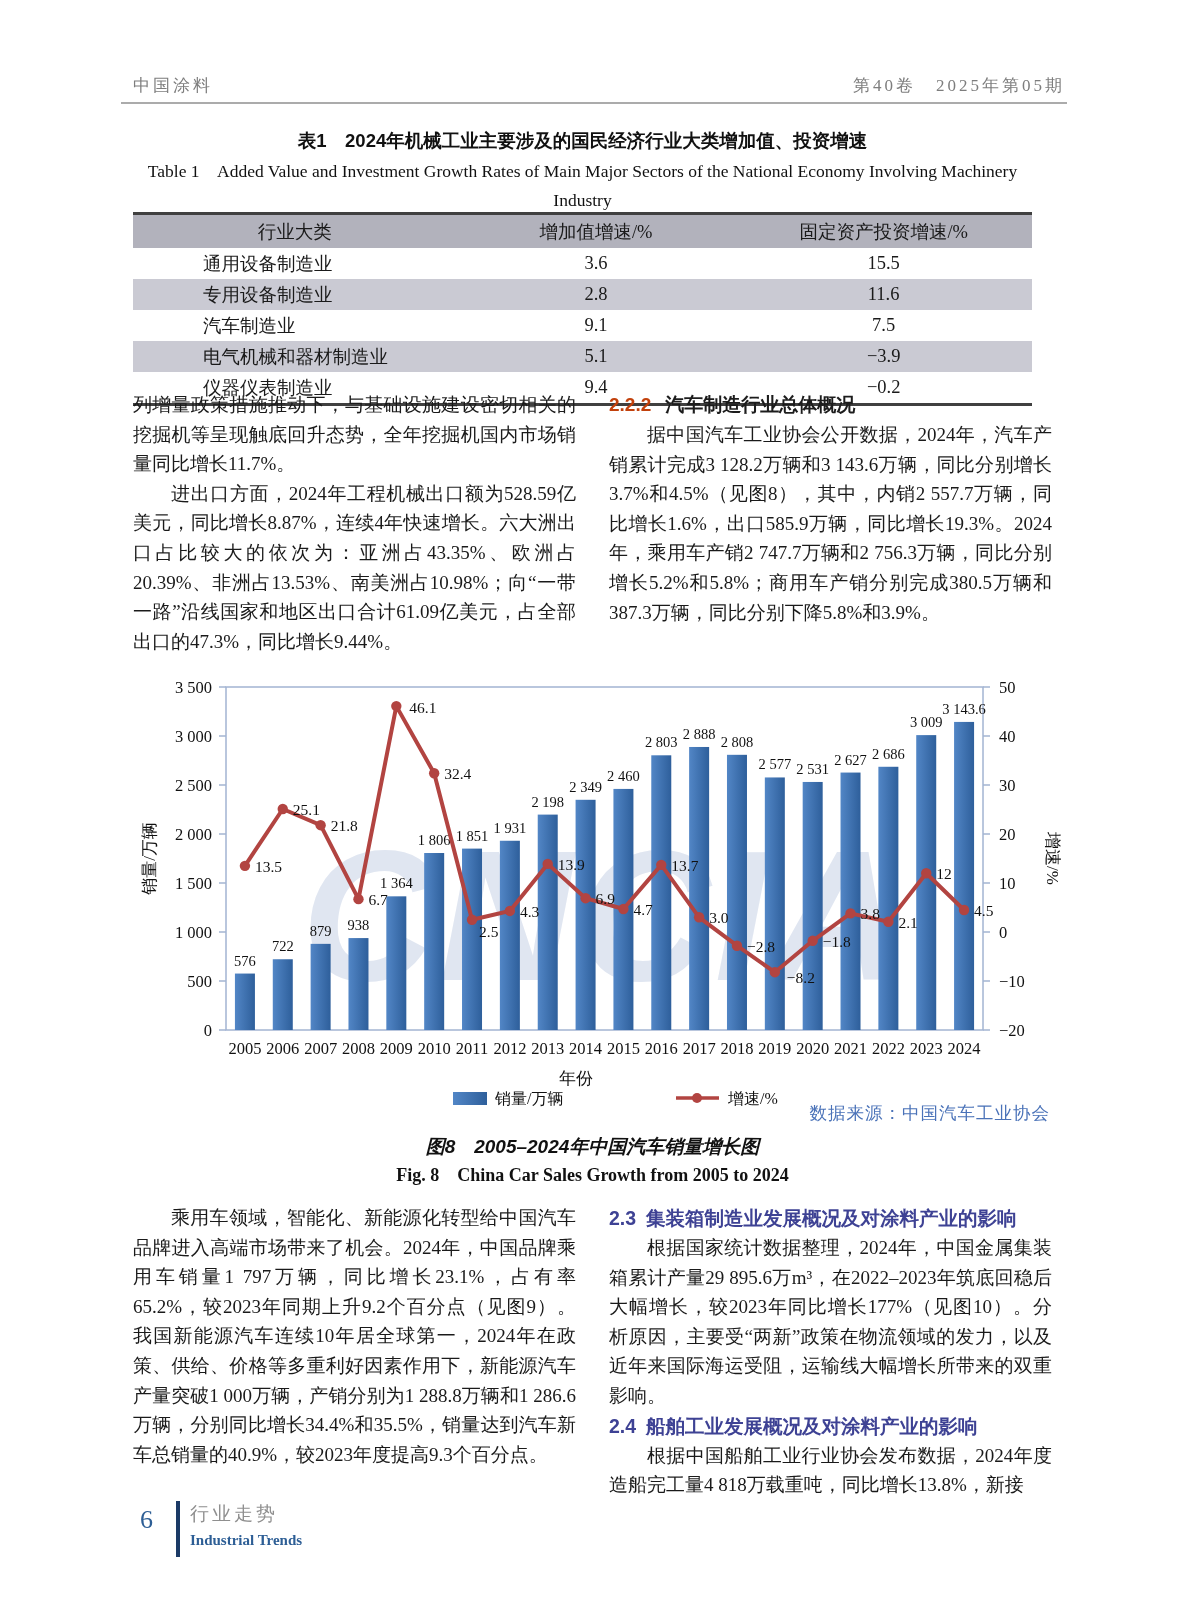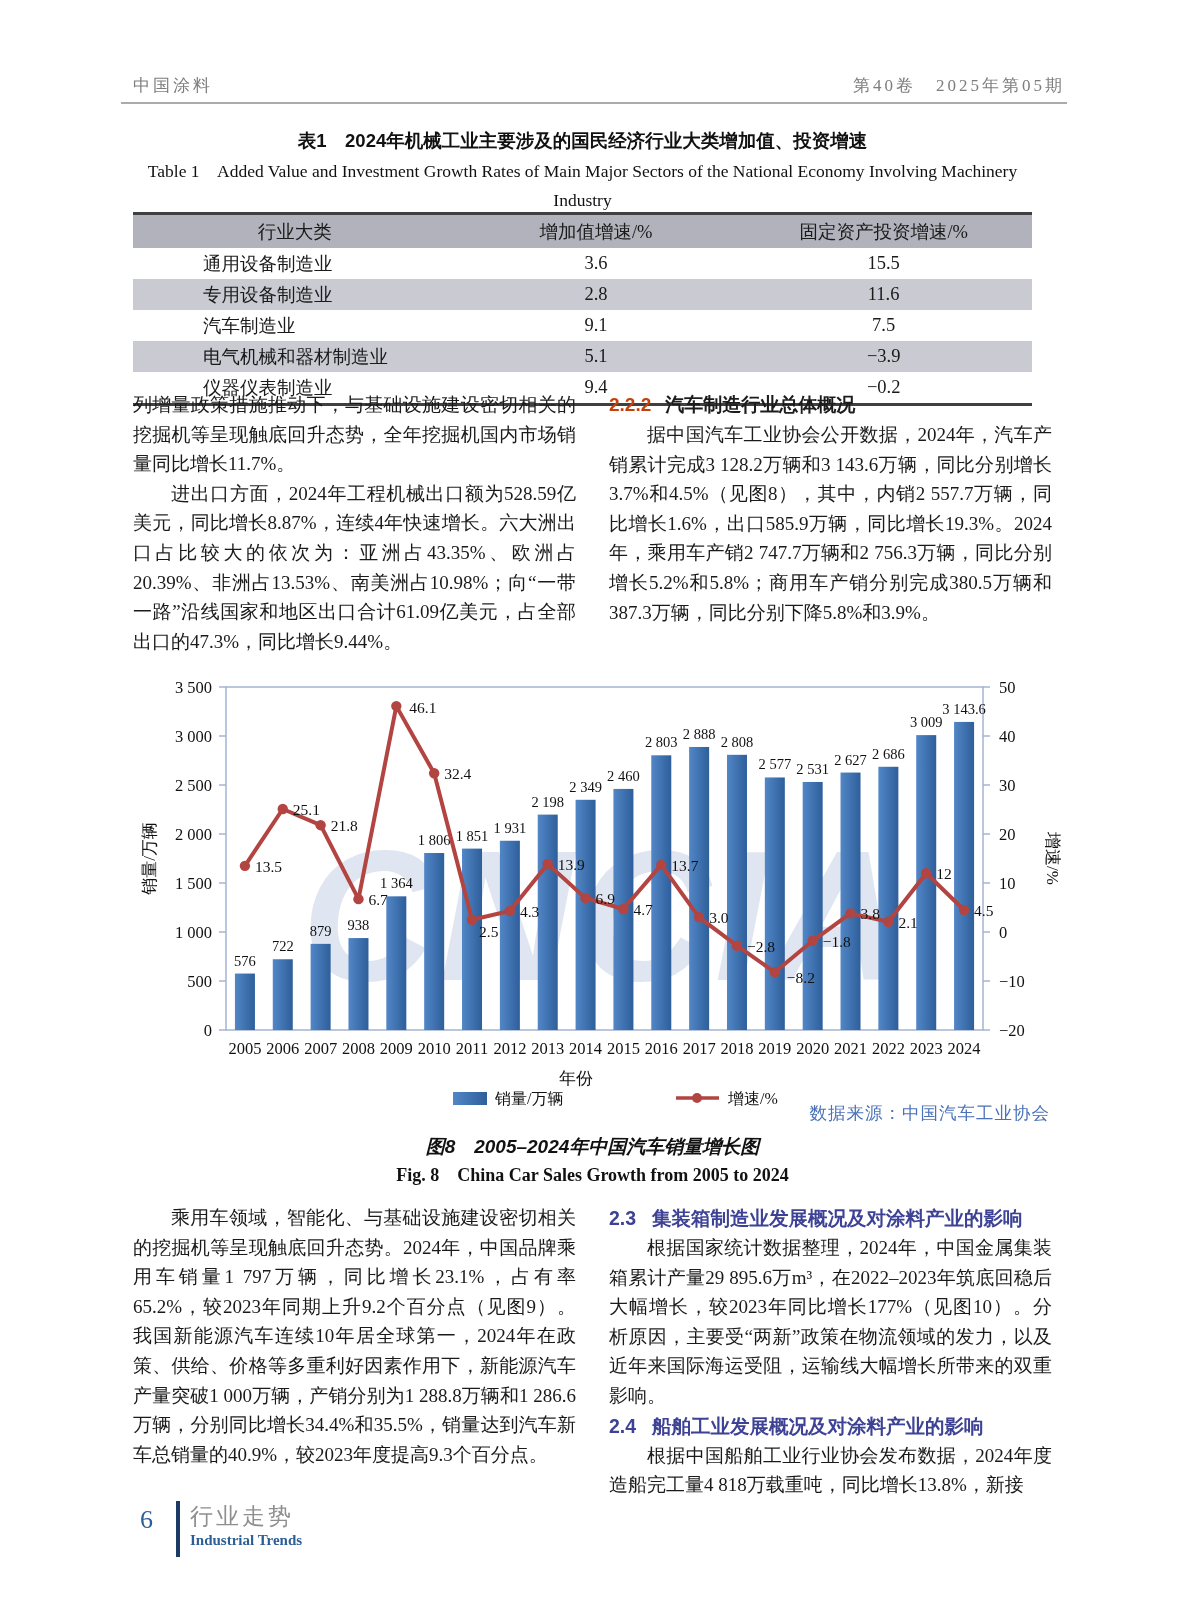--- a/index.html
+++ b/index.html
@@ -28,35 +28,35 @@
   .col{font-size:19px;line-height:29.6px;text-align:justify;}
   .col p{margin:0;}
   .col p.ind{text-indent:2em;}
   .colL{left:133px;width:443px;}
   .colR{left:609px;width:443px;}
   .h3line{font-family:"Liberation Sans","DejaVu Sans",sans-serif;font-weight:bold;font-size:19px;line-height:30px;text-align:left;}
   .h3line .num{color:#c2410c;margin-right:14px;}
   .h3line .txt{color:#1c1c1c;}
   .h2blue{font-family:"Liberation Sans","DejaVu Sans",sans-serif;font-weight:bold;font-size:19.5px;line-height:30px;
           color:#3e4294;text-align:left;}
-  .h2blue .num{margin-right:16px;}
+  .h2blue .num{margin-right:10px;}
 
   
   #chart{position:absolute;left:131px;top:662px;width:940px;height:470px;
          font-family:"Liberation Serif","DejaVu Serif",serif;}
   .fig-source{right:137px;top:1101px;font-size:17.5px;color:#4a72b8;letter-spacing:1px;}
   .fig-cap-cn{left:133px;top:1134px;width:919px;text-align:center;font-family:"Liberation Sans","DejaVu Sans",sans-serif;
               font-weight:bold;font-size:19px;color:#111;font-style:italic;}
   .fig-cap-en{left:133px;top:1163px;width:919px;text-align:center;font-weight:bold;font-size:18px;color:#111;}
 
   
   .footer-num{left:140px;top:1505px;font-size:26px;color:#2d5e95;}
   .footer-bar{left:176px;top:1501px;width:4px;height:56px;background:#1b3a66;}
   .footer-cn{left:190px;top:1501px;font-family:"Liberation Sans","DejaVu Sans",sans-serif;
-             font-size:23px;color:#8f8f8f;letter-spacing:3px;}
+             font-size:19px;color:#8f8f8f;letter-spacing:3px;}
   .footer-en{left:190px;top:1532px;font-weight:bold;font-size:15px;color:#2d5e95;}
 </style>
 </head>
 <body>
 
 <div id="page">
 
   <div class="abs hdr" style="left:133px;top:74px;">中国涂料</div>
   <div class="abs hdr" style="right:122px;top:74px;">第40卷　2025年第05期</div>
   <div class="abs hdr-rule"></div>
@@ -270,21 +270,21 @@
       <text x="364" y="442" font-size="16" fill="#111111">销量/万辆</text>
       <line x1="545" y1="436" x2="588" y2="436" stroke="#b24441" stroke-width="3.5"></line>
       <circle cx="566" cy="436" r="5" fill="#b24441"></circle>
       <text x="597" y="442" font-size="16" fill="#111111">增速/%</text>
     </svg>
   <div class="abs fig-source">数据来源：中国汽车工业协会</div>
   <div class="abs fig-cap-cn">图8　2005–2024年中国汽车销量增长图</div>
   <div class="abs fig-cap-en">Fig. 8　China Car Sales Growth from 2005 to 2024</div>
 
   <div class="abs col colL" style="top:1203px;">
-    <p class="ind">乘用车领域，智能化、与基础设施建设密切相关的挖掘机等呈现触底回升态势。2024年，中国品牌乘用车销量1 797万辆，同比增长23.1%，占有率65.2%，较2023年同期上升9.2个百分点（见图9）。我国新能源汽车连续10年居全球第一，2024年在政策、供给、价格等多重利好因素作用下，新能源汽车产量突破1 000万辆，产销分别为1 288.8万辆和1 286.6万辆，分别同比增长34.4%和35.5%，销量达到汽车新车总销量的40.9%，较2023年度提高9.3个百分点。</p>
+    <p class="ind">乘用车领域，智能化、新能源化转型给中国汽车品牌进入高端市场带来了机会。2024年，中国品牌乘用车销量1 797万辆，同比增长23.1%，占有率65.2%，较2023年同期上升9.2个百分点（见图9）。我国新能源汽车连续10年居全球第一，2024年在政策、供给、价格等多重利好因素作用下，新能源汽车产量突破1 000万辆，产销分别为1 288.8万辆和1 286.6万辆，分别同比增长34.4%和35.5%，销量达到汽车新车总销量的40.9%，较2023年度提高9.3个百分点。</p>
   </div>
 
   <div class="abs col colR" style="top:1203px;">
     <div class="h2blue">
       <span class="num">2.3</span><span>集装箱制造业发展概况及对涂料产业的影响</span>
     </div>
     <p class="ind">根据国家统计数据整理，2024年，中国金属集装箱累计产量29 895.6万m³，在2022–2023年筑底回稳后大幅增长，较2023年同比增长177%（见图10）。分析原因，主要受“两新”政策在物流领域的发力，以及近年来国际海运受阻，运输线大幅增长所带来的双重影响。</p>
     <div class="h2blue">
       <span class="num">2.4</span><span>船舶工业发展概况及对涂料产业的影响</span>
     </div>

